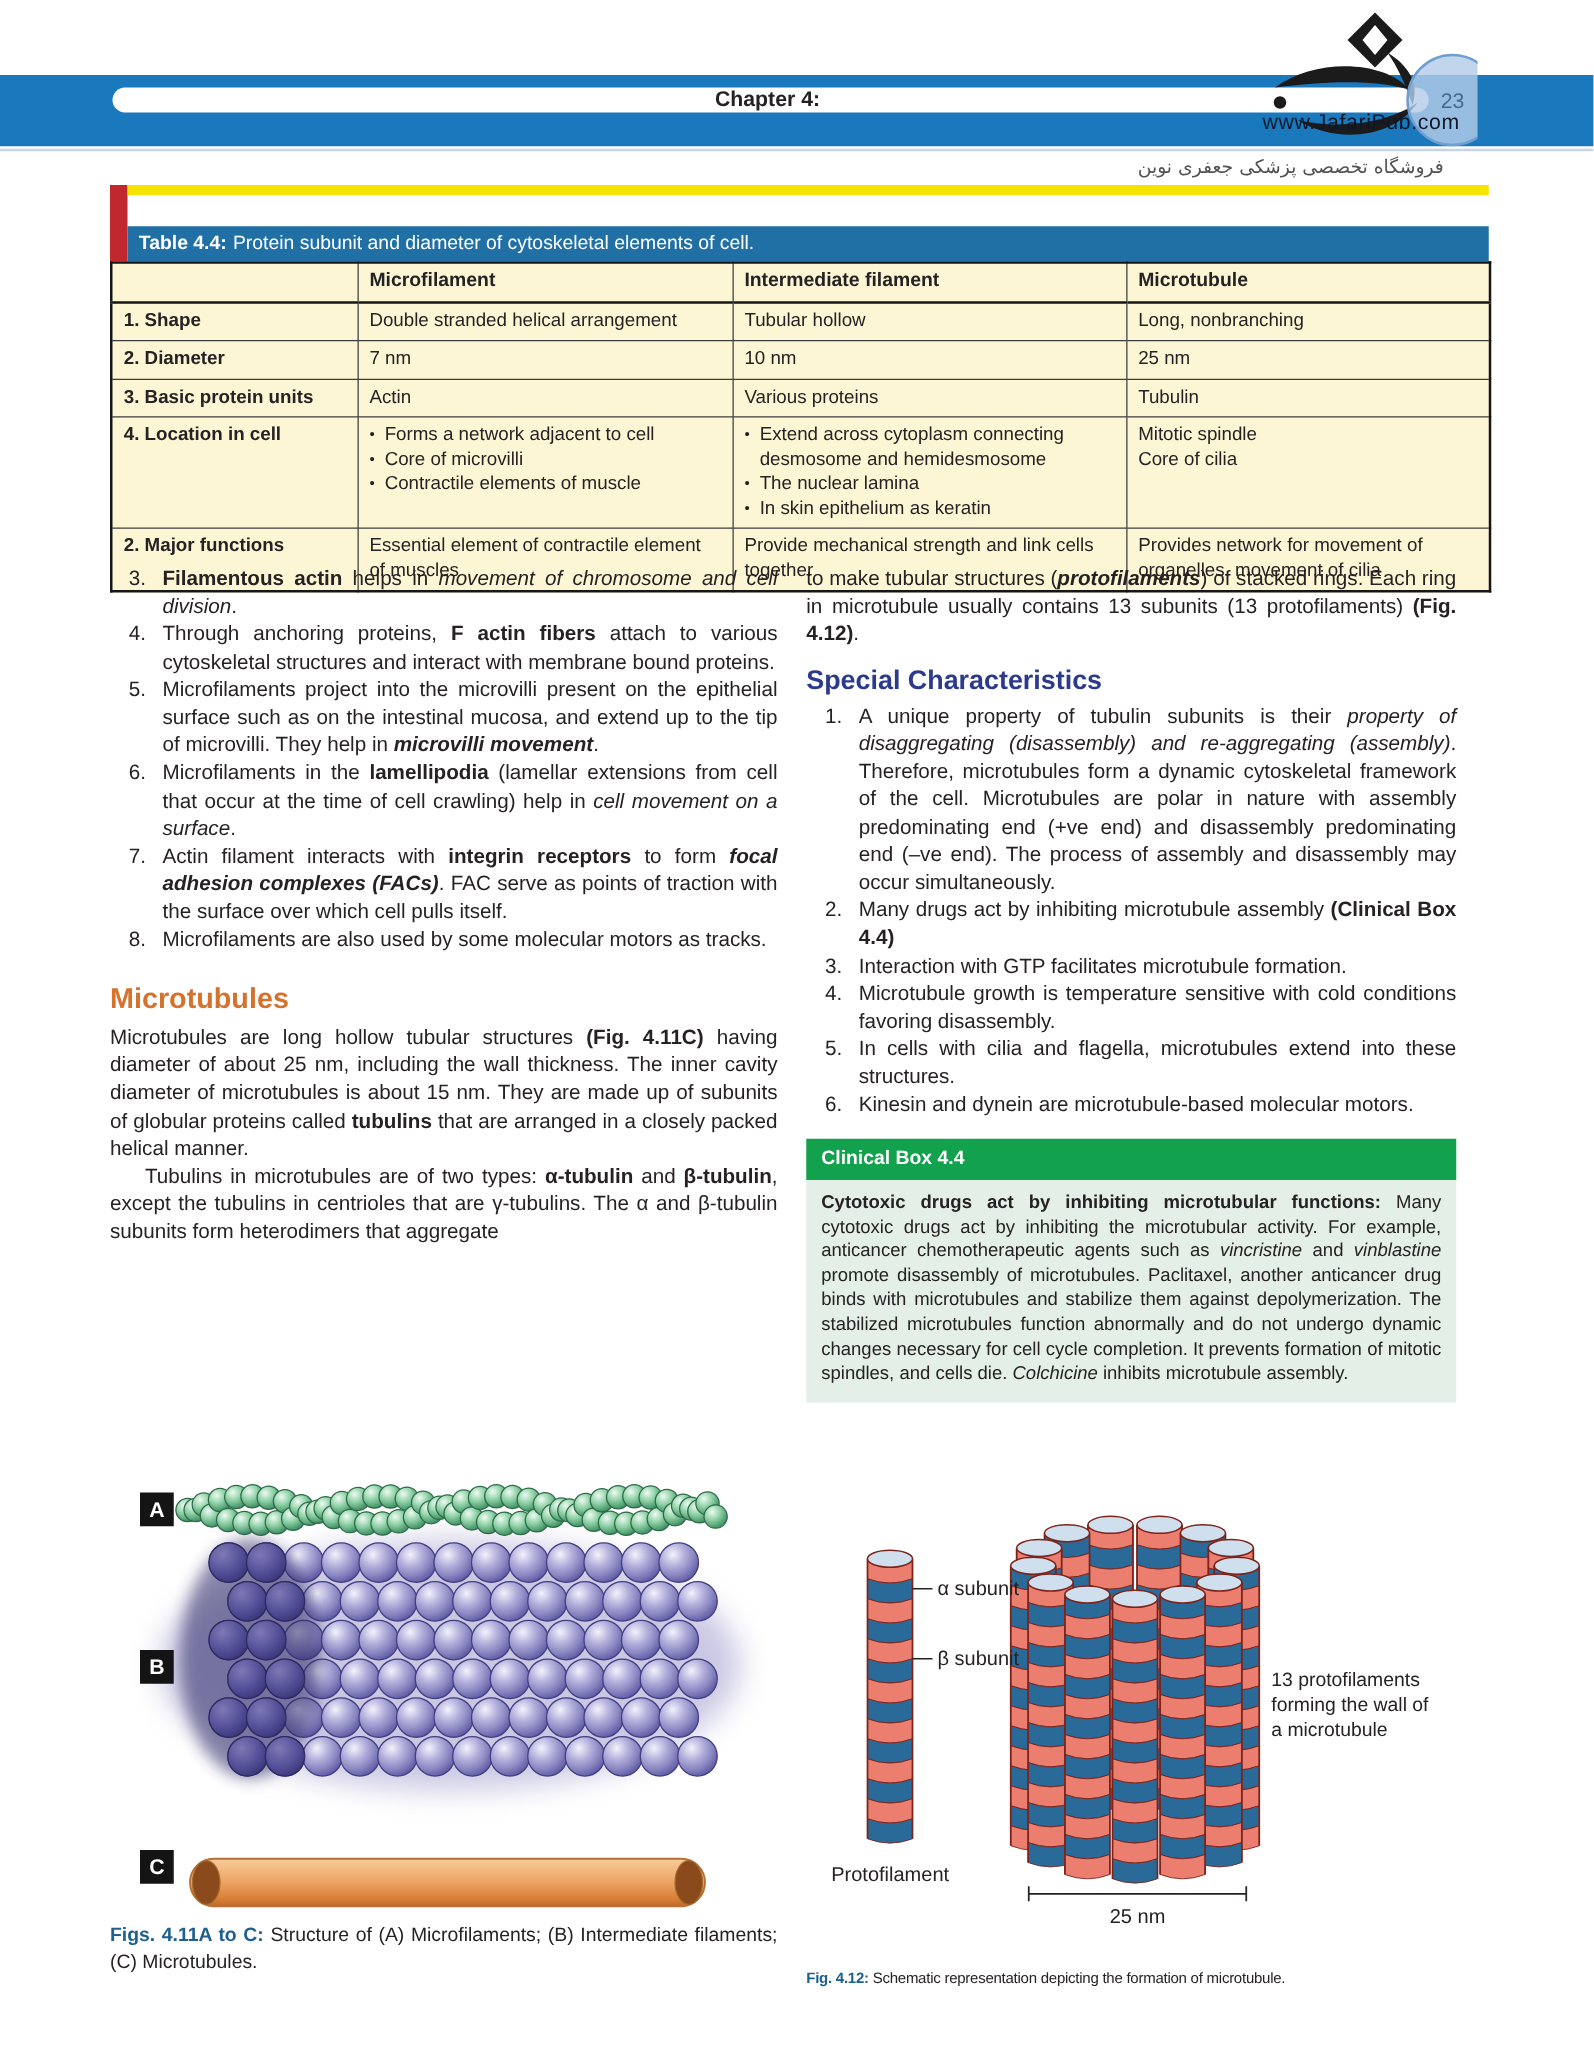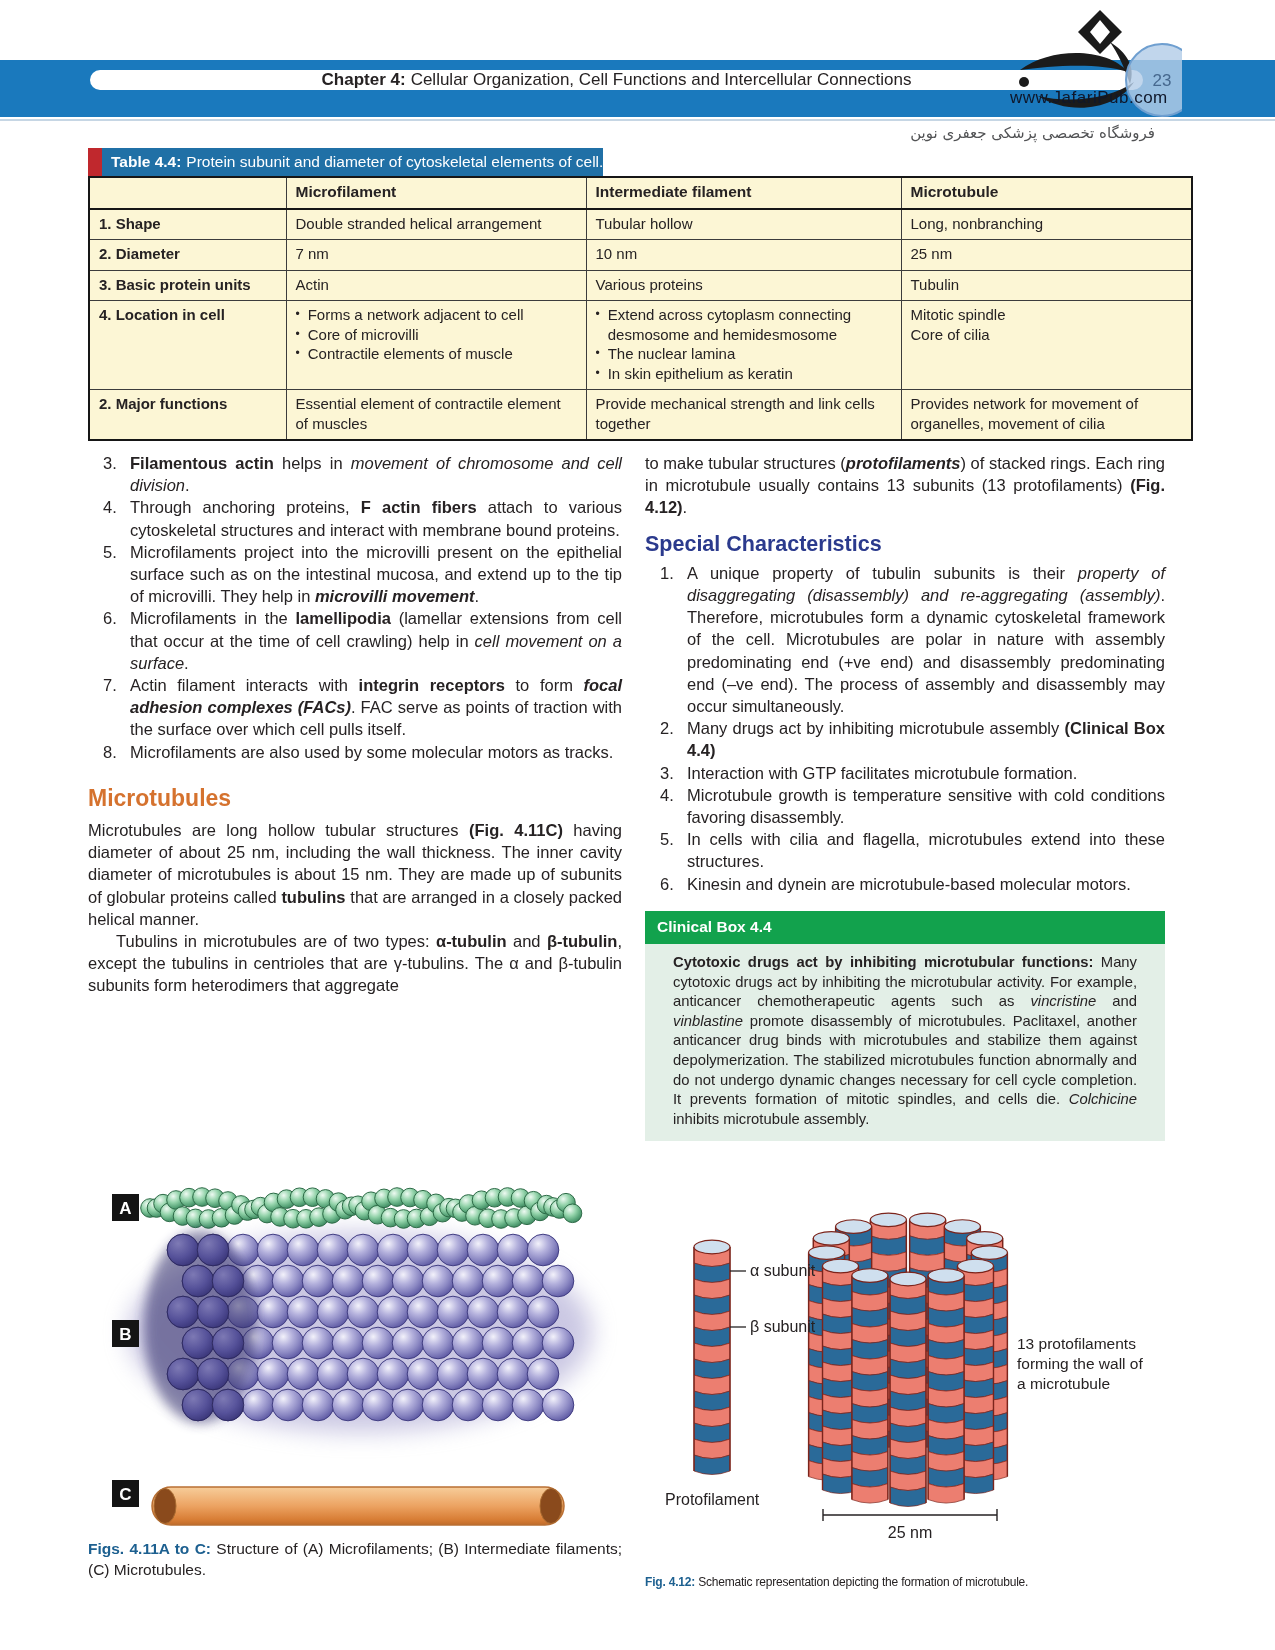--- a/index.html
+++ b/index.html
@@ -12,21 +12,21 @@
         display:flex;align-items:center;justify-content:center;font-size:17px;}
   .pill b{margin-right:5px;}
   .logo{position:absolute;left:1012px;top:8px;width:170px;height:130px;}
   .watermark{position:absolute;left:1010px;top:88px;width:170px;font-size:17px;color:#0f172a;letter-spacing:.5px;}
   .persian{position:absolute;right:120px;top:124px;width:400px;text-align:right;direction:rtl;
            font-family:"DejaVu Sans",sans-serif;font-size:15px;color:#515254;}
   
   .table-block{position:absolute;left:88px;top:148px;width:1103px;}
   .tbar{display:flex;}
   .tbar-red{flex:0 0 14px;background:var(--accent_red);}
-  .tbar-main{flex:1;display:flex;flex-direction:row;}
+  .tbar-main{flex:1;display:flex;flex-direction:column;gap:25px;}
   .tbar-yellow{height:8px;background:var(--accent_yellow);}
   .tbar-blue{height:28px;background:var(--table_blue);color:#fff;font-size:15.5px;
              display:flex;align-items:center;padding-left:9px;}
   .tbar-blue b{margin-right:5px;}
   table.ptable{border-collapse:collapse;width:100%;background:var(--cream);table-layout:fixed;border:2px solid #161616;}
   table.ptable td{border:1.4px solid #3c3c3c;padding:4px 9px 6px;font-size:15px;line-height:19.5px;
                   vertical-align:top;text-align:left;}
   tr.hrow td{font-weight:bold;border-bottom:2.6px solid #161616;font-size:15.5px;}
   td.rlabel{font-weight:bold;}
   .tbullet{display:flex;gap:8px;}
@@ -40,42 +40,41 @@
   .num{flex:0 0 27px;margin-left:15px;}
   .litext{flex:1;text-align:justify;}
   h2.orange{color:var(--heading_orange);font-size:23px;margin:24px 0 10px 0;}
   h2.navy{color:var(--heading_navy);font-size:21.5px;margin:14px 0 7px 0;}
   p.para{margin:0;text-align:justify;}
   p.ind{text-indent:28px;}
   
   .clinbox{margin-top:16px;}
   .clin-head{background:var(--clinical_green);color:#fff;font-weight:bold;font-size:15.5px;
              padding:5px 12px 6px;}
-  .clin-body{background:var(--clinical_bg);padding:9px 28px 12px;font-size:14.8px;line-height:19.6px;
+  .clin-body{background:var(--clinical_bg);padding:9px 12px 12px;font-size:14.8px;line-height:19.6px;
              text-align:justify;}
   
   .fig411{position:absolute;left:88px;top:1180px;}
   .fig412{position:absolute;left:645px;top:1205px;}
   .caption{position:absolute;font-size:15.5px;line-height:21px;text-align:justify;}
   .cap411{left:88px;top:1538px;width:534px;}
   .cap412{left:645px;top:1572px;width:524px;font-size:12px;letter-spacing:-0.2px;}
   .caption .cl{font-weight:bold;color:var(--caption_blue);}
   .figlabel{font-size:16px;fill:#262223;}
   .figlabel-sm{font-size:15.5px;fill:#262223;}
 </style>
 </head>
 <body>
 
 <div class="page">
 
   <div class="band"></div>
   <div class="band-line"></div>
   <div class="pill">
     <b>Chapter 4:</b>
-    <span>Cellular Organization, Cell Functions and Intercellular Connections</span>
   </div>
 
   <svg class="logo" viewBox="0 0 170 130">
     <path d="M88,2 L110,24 L88,46 L66,24 Z M88,12 L98,24 L88,36 L78,24 Z" fill="#1b1b1b" fill-rule="evenodd"></path>
     <path d="M8,62 C40,38 96,40 116,64 C86,54 38,58 8,62 Z" fill="#1b1b1b"></path>
     <path d="M26,88 C58,108 104,102 122,74 C100,90 60,96 26,88 Z" fill="#1b1b1b"></path>
     <path d="M98,34 C114,44 124,58 118,76 C112,58 106,46 98,34 Z" fill="#1b1b1b"></path>
     <circle cx="12" cy="74" r="5" fill="#1b1b1b"></circle>
     <circle cx="150" cy="72" r="36" fill="#b3cde8" fill-opacity="0.82" stroke="#6f9fd0" stroke-width="2"></circle>
     <text x="150" y="78" text-anchor="middle" font-size="17" fill="#46688e">23</text>

